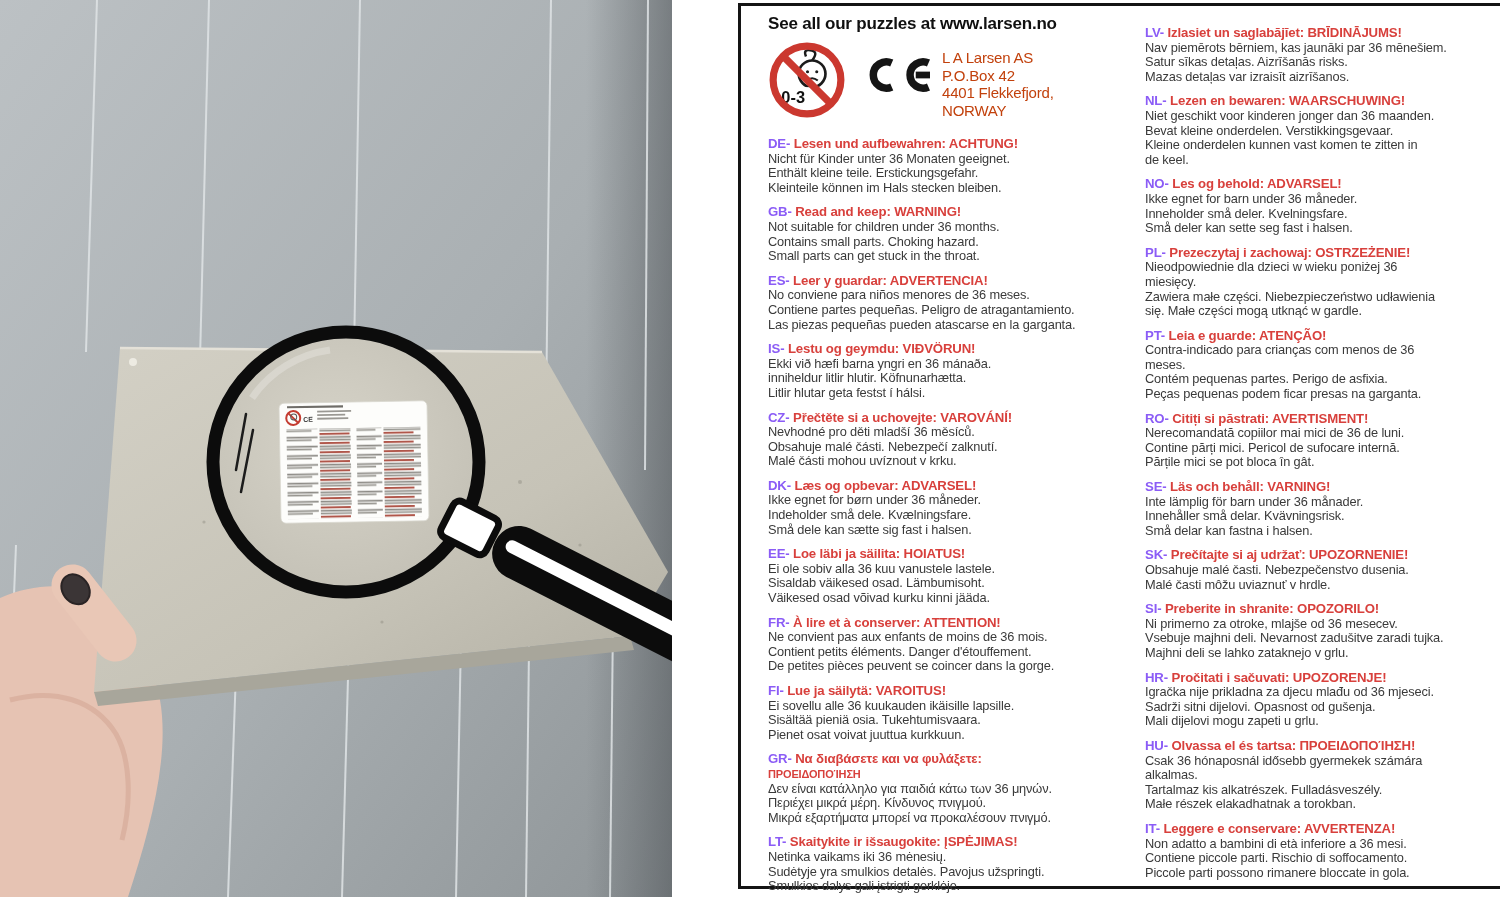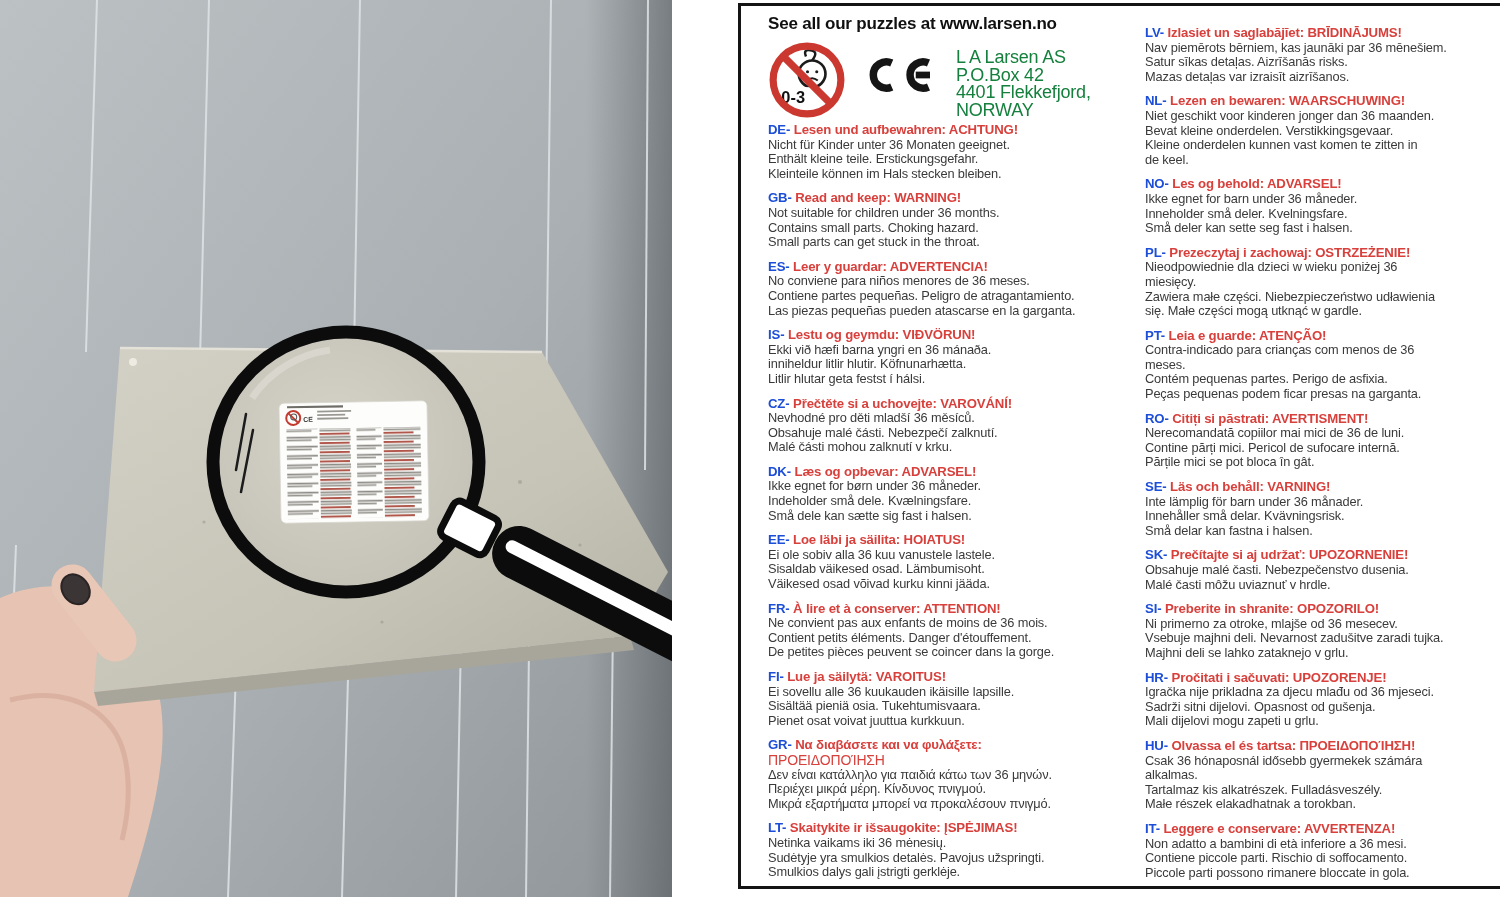--- a/index.html
+++ b/index.html
@@ -9,28 +9,28 @@
   
   .panel{position:absolute;left:738px;top:3px;width:790px;height:886px;background:#ffffff;
          border:3px solid #141414;box-sizing:border-box;}
   .col{position:absolute;}
   .col-left{left:27px;top:8px;width:372px;}
   .col-right{left:404px;top:20px;width:380px;}
   .panel-title{font-size:17px;font-weight:bold;color:#101010;letter-spacing:-.2px;white-space:nowrap;}
   .logo-row{display:flex;align-items:flex-start;margin-top:7px;height:82px;}
   .age-icon{flex:0 0 auto;}
   .ce-icon{flex:0 0 auto;margin:16px 0 0 18px;}
-  .address{margin:8px 0 0 20px;font-size:18px;line-height:17.5px;color:#15803d;letter-spacing:-.2px;}
-  .sections{margin-top:0;}
+  .address{margin:8px 0 0 6px;font-size:15px;line-height:17.5px;color:#c2410c;letter-spacing:-.2px;}
+  .sections{margin-top:14px;}
   .col-right .sections{margin-top:0;}
   .section{margin-bottom:10px;}
   .heading{font-size:13.2px;line-height:14.6px;font-weight:bold;white-space:nowrap;letter-spacing:-.15px;}
-  .heading .code{color:#1d4ed8;}
+  .heading .code{color:#8b5cf6;}
   .heading .red,.red2{color:#d8403c;}
-  .red2{font-size:14px;line-height:14.6px;font-weight:normal;letter-spacing:-.15px;}
+  .red2{font-size:11px;line-height:14.6px;font-weight:bold;letter-spacing:-.15px;}
   .bodyline{font-size:12.8px;line-height:14.6px;color:#3a3a3a;white-space:nowrap;letter-spacing:-.15px;}
 </style>
 </head>
 <body>
 
 <div class="stage">
 
   <div class="photo-wrap">
     <svg width="672" height="897" viewBox="0 0 672 897">
       <defs>
@@ -181,21 +181,21 @@
           <div class="section">
             <div class="heading"><span class="code">IS- </span><span class="red">Lestu og geymdu: VIÐVÖRUN!</span></div>
             <div class="bodyline">Ekki við hæfi barna yngri en 36 mánaða.</div>
             <div class="bodyline">inniheldur litlir hlutir. Köfnunarhætta.</div>
             <div class="bodyline">Litlir hlutar geta festst í hálsi.</div>
           </div>
           <div class="section">
             <div class="heading"><span class="code">CZ- </span><span class="red">Přečtěte si a uchovejte: VAROVÁNÍ!</span></div>
             <div class="bodyline">Nevhodné pro děti mladší 36 měsíců.</div>
             <div class="bodyline">Obsahuje malé části. Nebezpečí zalknutí.</div>
-            <div class="bodyline">Malé části mohou zalknutí v krku.</div>
+            <div class="bodyline">Malé části mohou uvíznout v krku.</div>
           </div>
           <div class="section">
             <div class="heading"><span class="code">DK- </span><span class="red">Læs og opbevar: ADVARSEL!</span></div>
             <div class="bodyline">Ikke egnet for børn under 36 måneder.</div>
             <div class="bodyline">Indeholder små dele. Kvælningsfare.</div>
             <div class="bodyline">Små dele kan sætte sig fast i halsen.</div>
           </div>
           <div class="section">
             <div class="heading"><span class="code">EE- </span><span class="red">Loe läbi ja säilita: HOIATUS!</span></div>
             <div class="bodyline">Ei ole sobiv alla 36 kuu vanustele lastele.</div>

